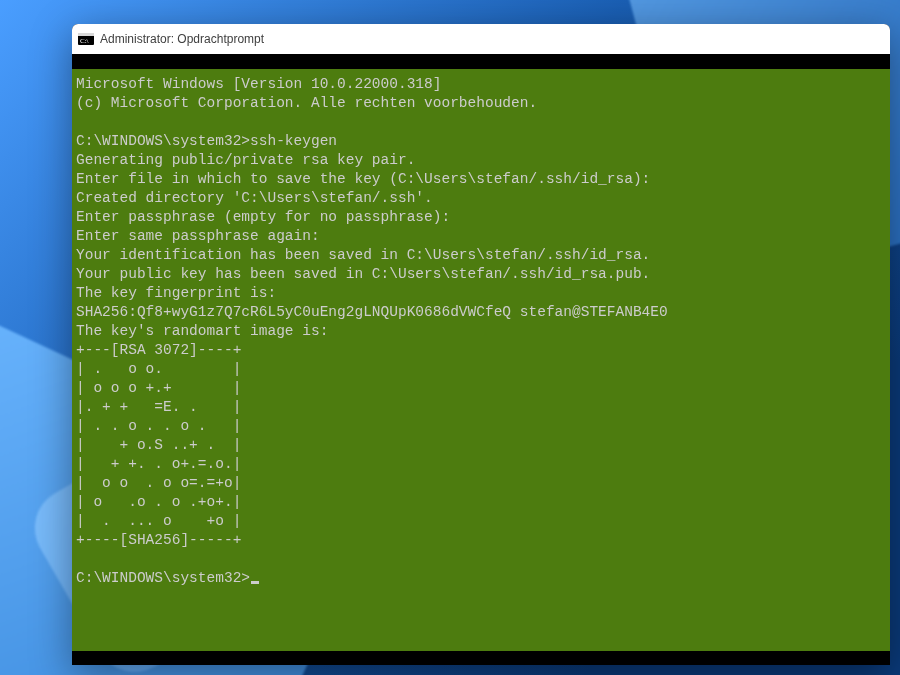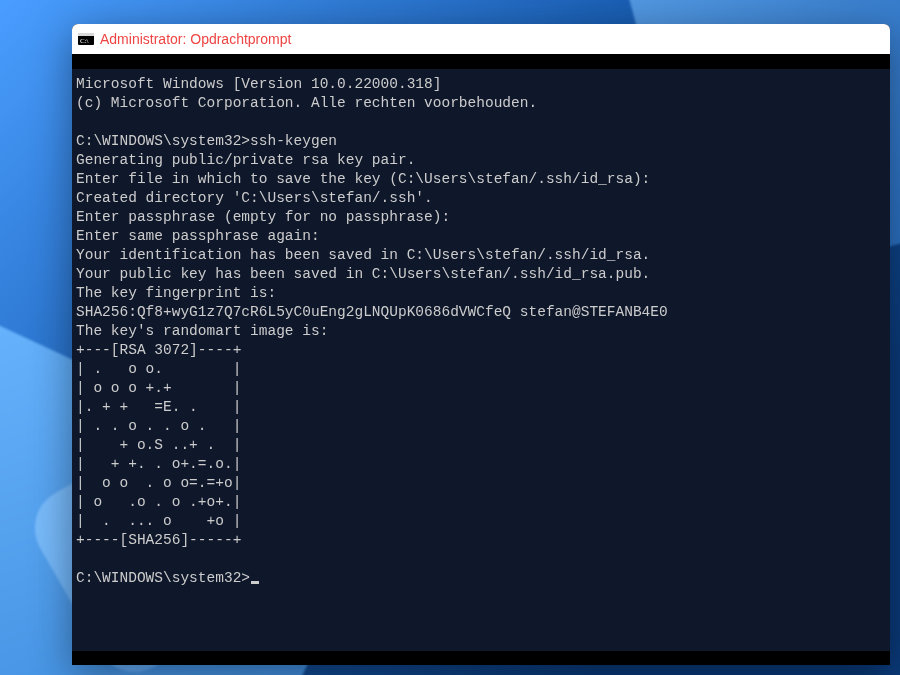--- a/index.html
+++ b/index.html
@@ -57,27 +57,27 @@
     flex: 0 0 auto;
   }
   .title-icon {
     width: 16px;
     height: 16px;
     display: inline-flex;
     align-items: center;
     justify-content: center;
   }
   .title-text {
-    font-size: 14px;
-    color: #ef4444;
+    font-size: 12px;
+    color: #404040;
     white-space: nowrap;
   }
   .terminal {
     flex: 1 1 auto;
-    background: #0f172a;
+    background: #4d7c0f;
     color: #cccccc;
     font-family: Consolas, "Courier New", monospace;
     font-size: 14.5px;
     line-height: 19px;
     padding: 6px 4px 4px 4px;
     white-space: pre;
     overflow: hidden;
   }
   .cursor {
     display: inline-block;

